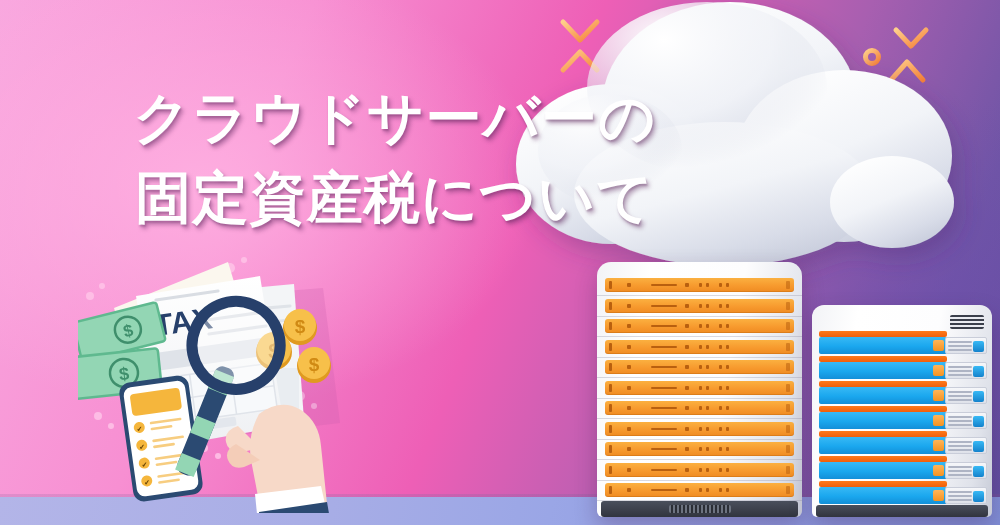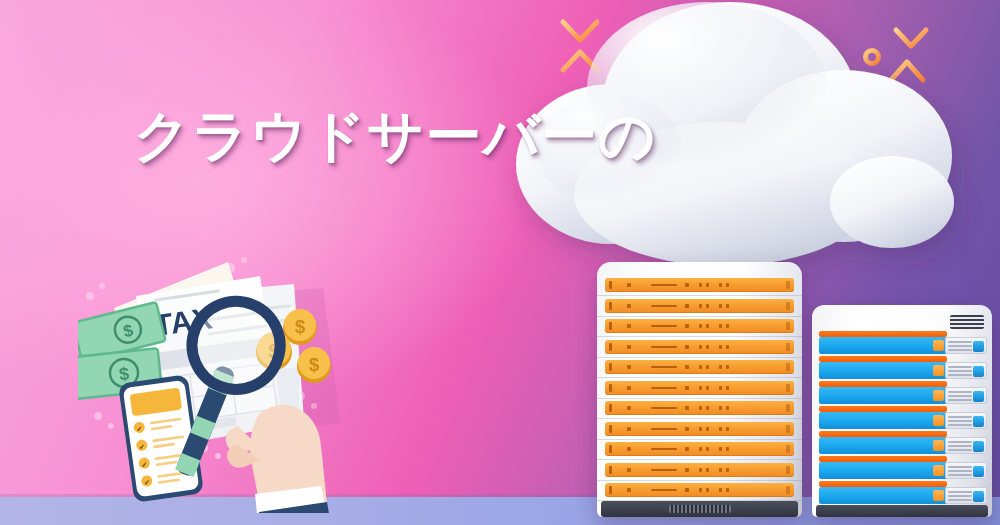--- a/index.html
+++ b/index.html
@@ -29,21 +29,21 @@
   .cloud-wrap{position:absolute;left:492px;top:-12px;width:520px;height:300px;}
 
   
   .title{
     position:absolute;left:0;top:78px;width:790px;text-align:center;
     color:#ffffff;font-weight:700;font-size:56px;line-height:1.42;
     letter-spacing:.02em;
     text-shadow:3px 4px 4px rgba(90,35,90,.38), 1px 2px 2px rgba(90,35,90,.30);
     white-space:nowrap;
   }
-  .title-line{display:block;margin-top:18px;}
+  .title-line{display:block;}
 
   
   .tax-art{position:absolute;left:78px;top:248px;width:300px;height:265px;}
 
   
   .server-orange{position:absolute;left:597px;top:262px;width:205px;height:255px;}
   .server-blue{position:absolute;left:812px;top:305px;width:180px;height:212px;}
 
   .sr-body{position:absolute;inset:0;border-radius:14px 14px 6px 6px;
     background:linear-gradient(100deg,#f2f3f6 0%,#ffffff 22%,#fdfdfe 60%,#dfe2ea 88%,#c6cad6 100%);
@@ -123,20 +123,21 @@
         <ellipse cx="232" cy="206" rx="150" ry="72" fill="url(#cl1)"></ellipse>
         <ellipse cx="400" cy="214" rx="62" ry="46" fill="url(#cl1)"></ellipse>
       </g>
       <ellipse cx="215" cy="100" rx="120" ry="86" fill="url(#cl2)"></ellipse>
       <ellipse cx="118" cy="162" rx="72" ry="56" fill="url(#cl2)" opacity="0.8"></ellipse>
     </svg>
   </div>
 
   <div class="title">
     <span class="title-line">クラウドサーバーの</span>
+    <span class="title-line">固定資産税について</span>
   </div>
 
   <div class="floor-shade"></div>
   <div class="floor"></div>
 
   <div class="tax-art">
     <svg viewBox="0 0 300 265" width="300" height="265">
       <defs>
         <linearGradient id="pgrad" x1="0" y1="0" x2="0" y2="1">
           <stop offset="0%" stop-color="#ffffff"></stop>

